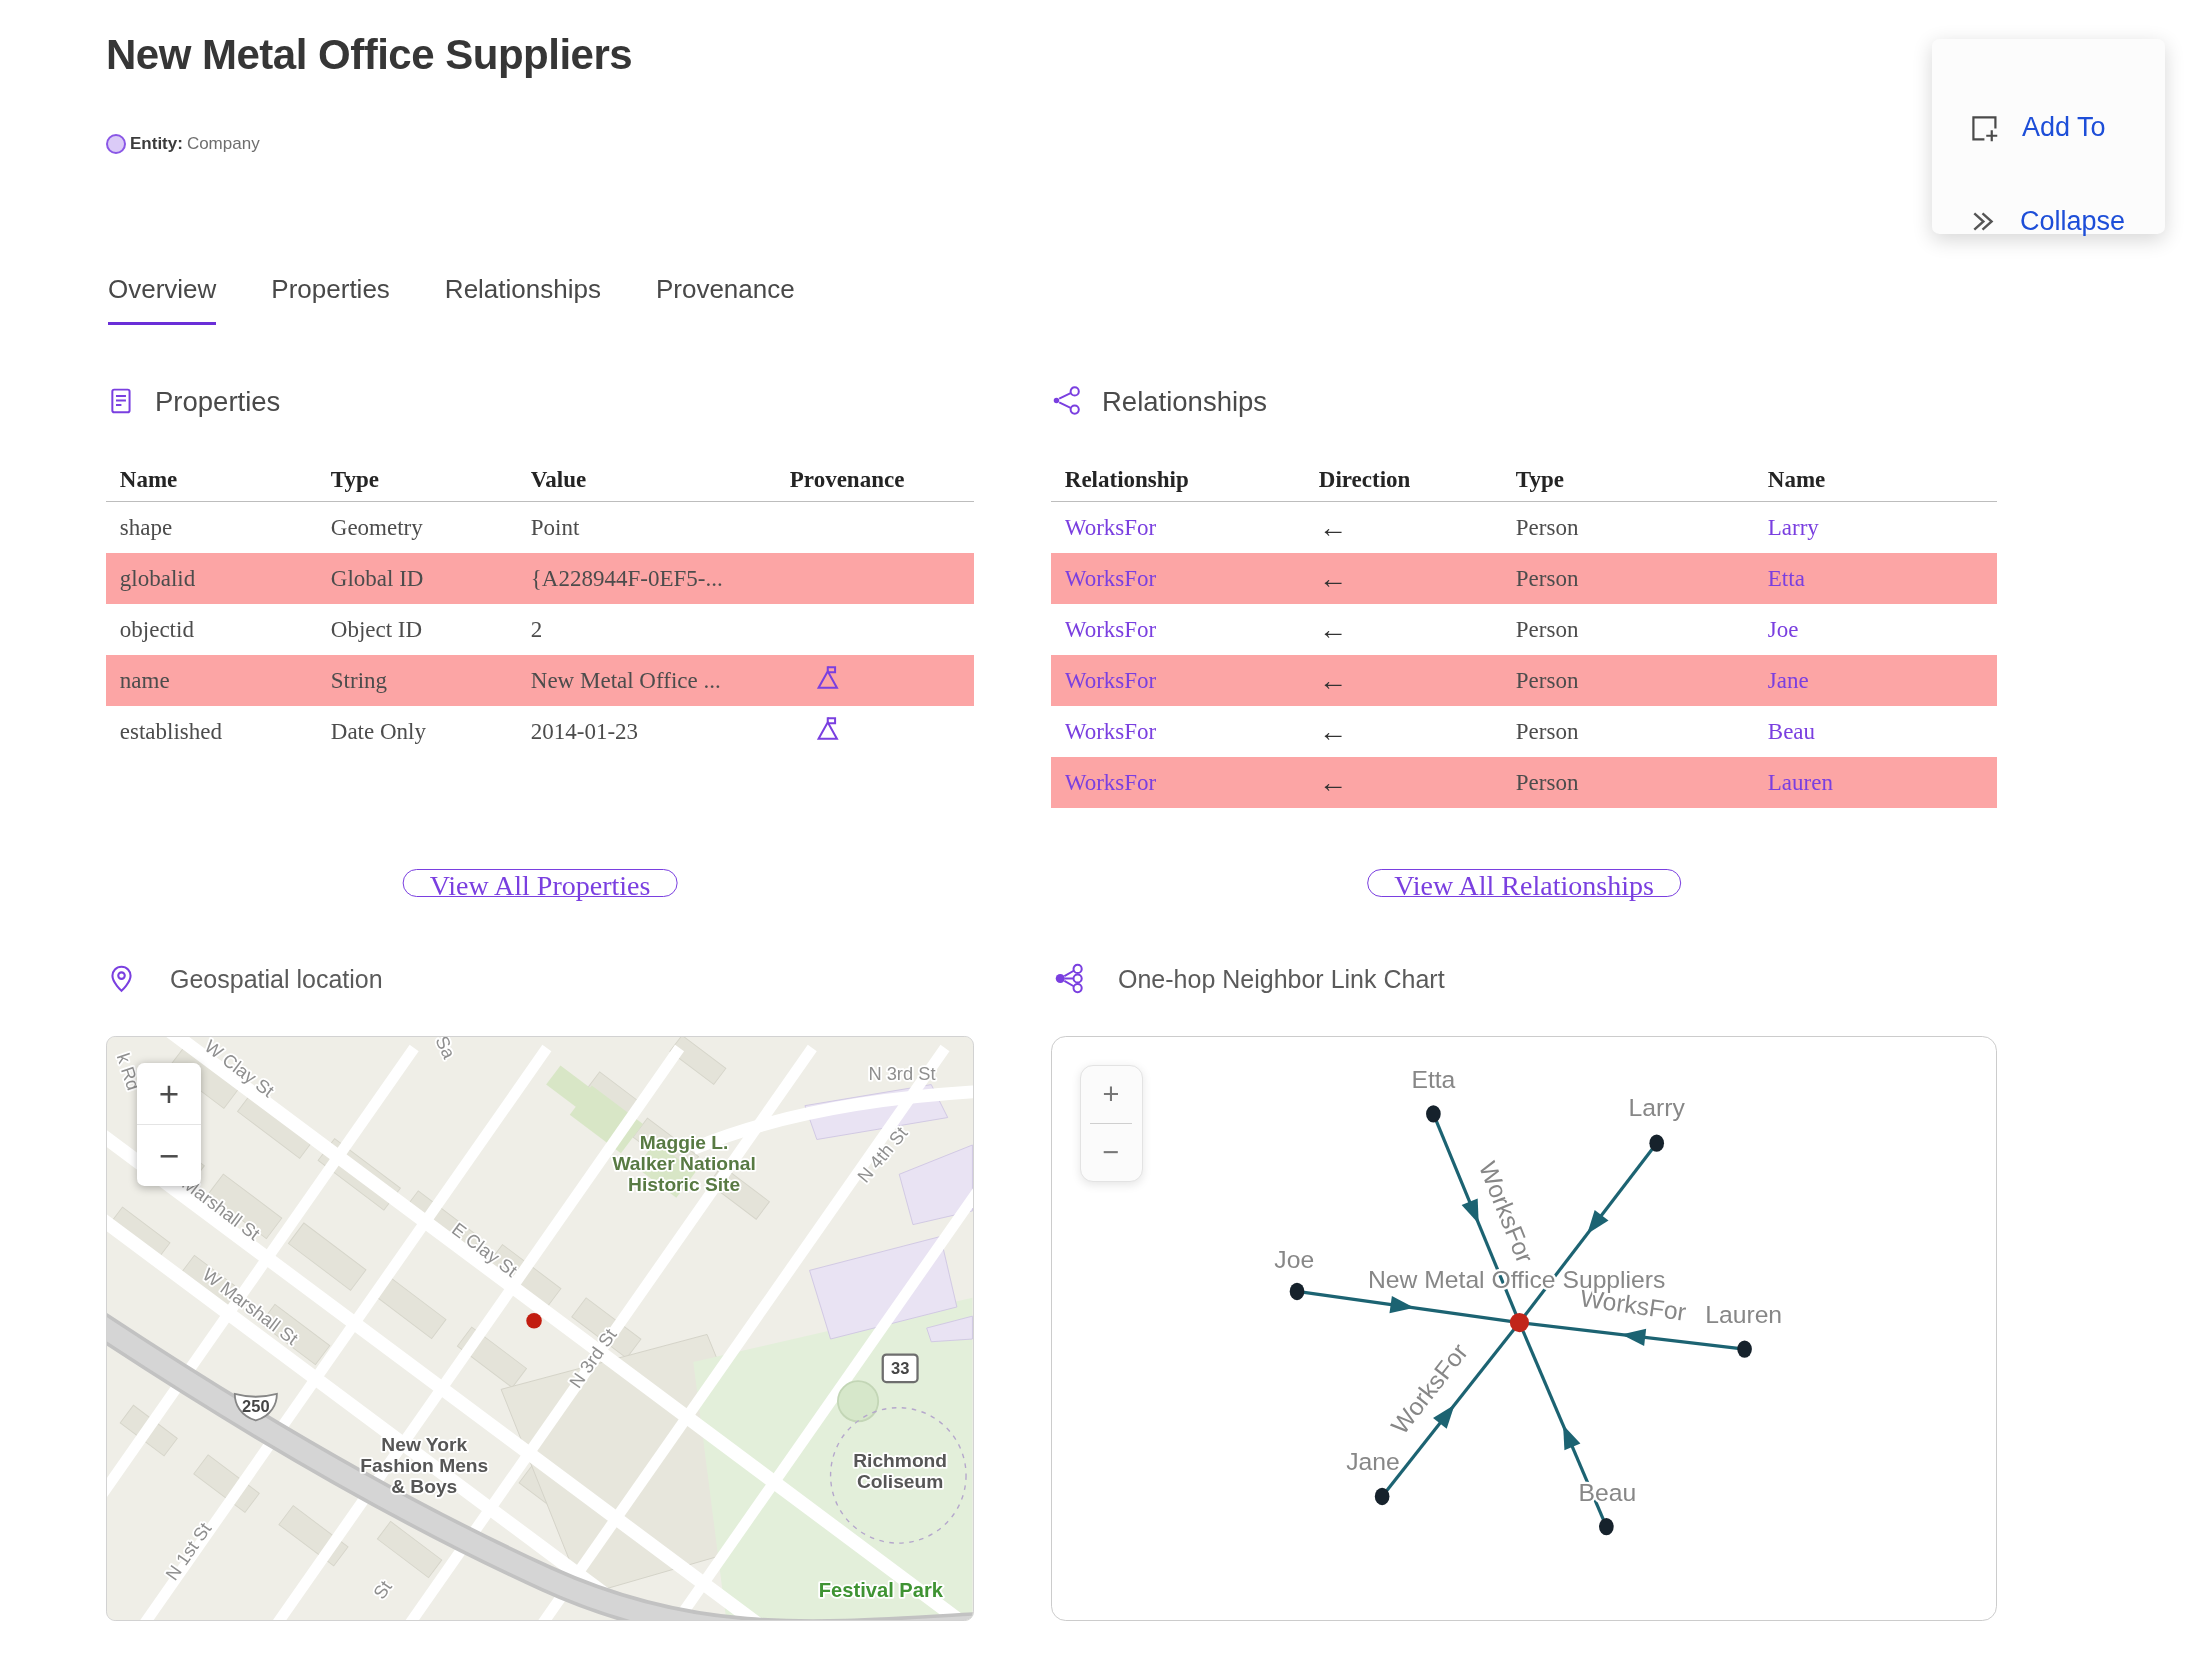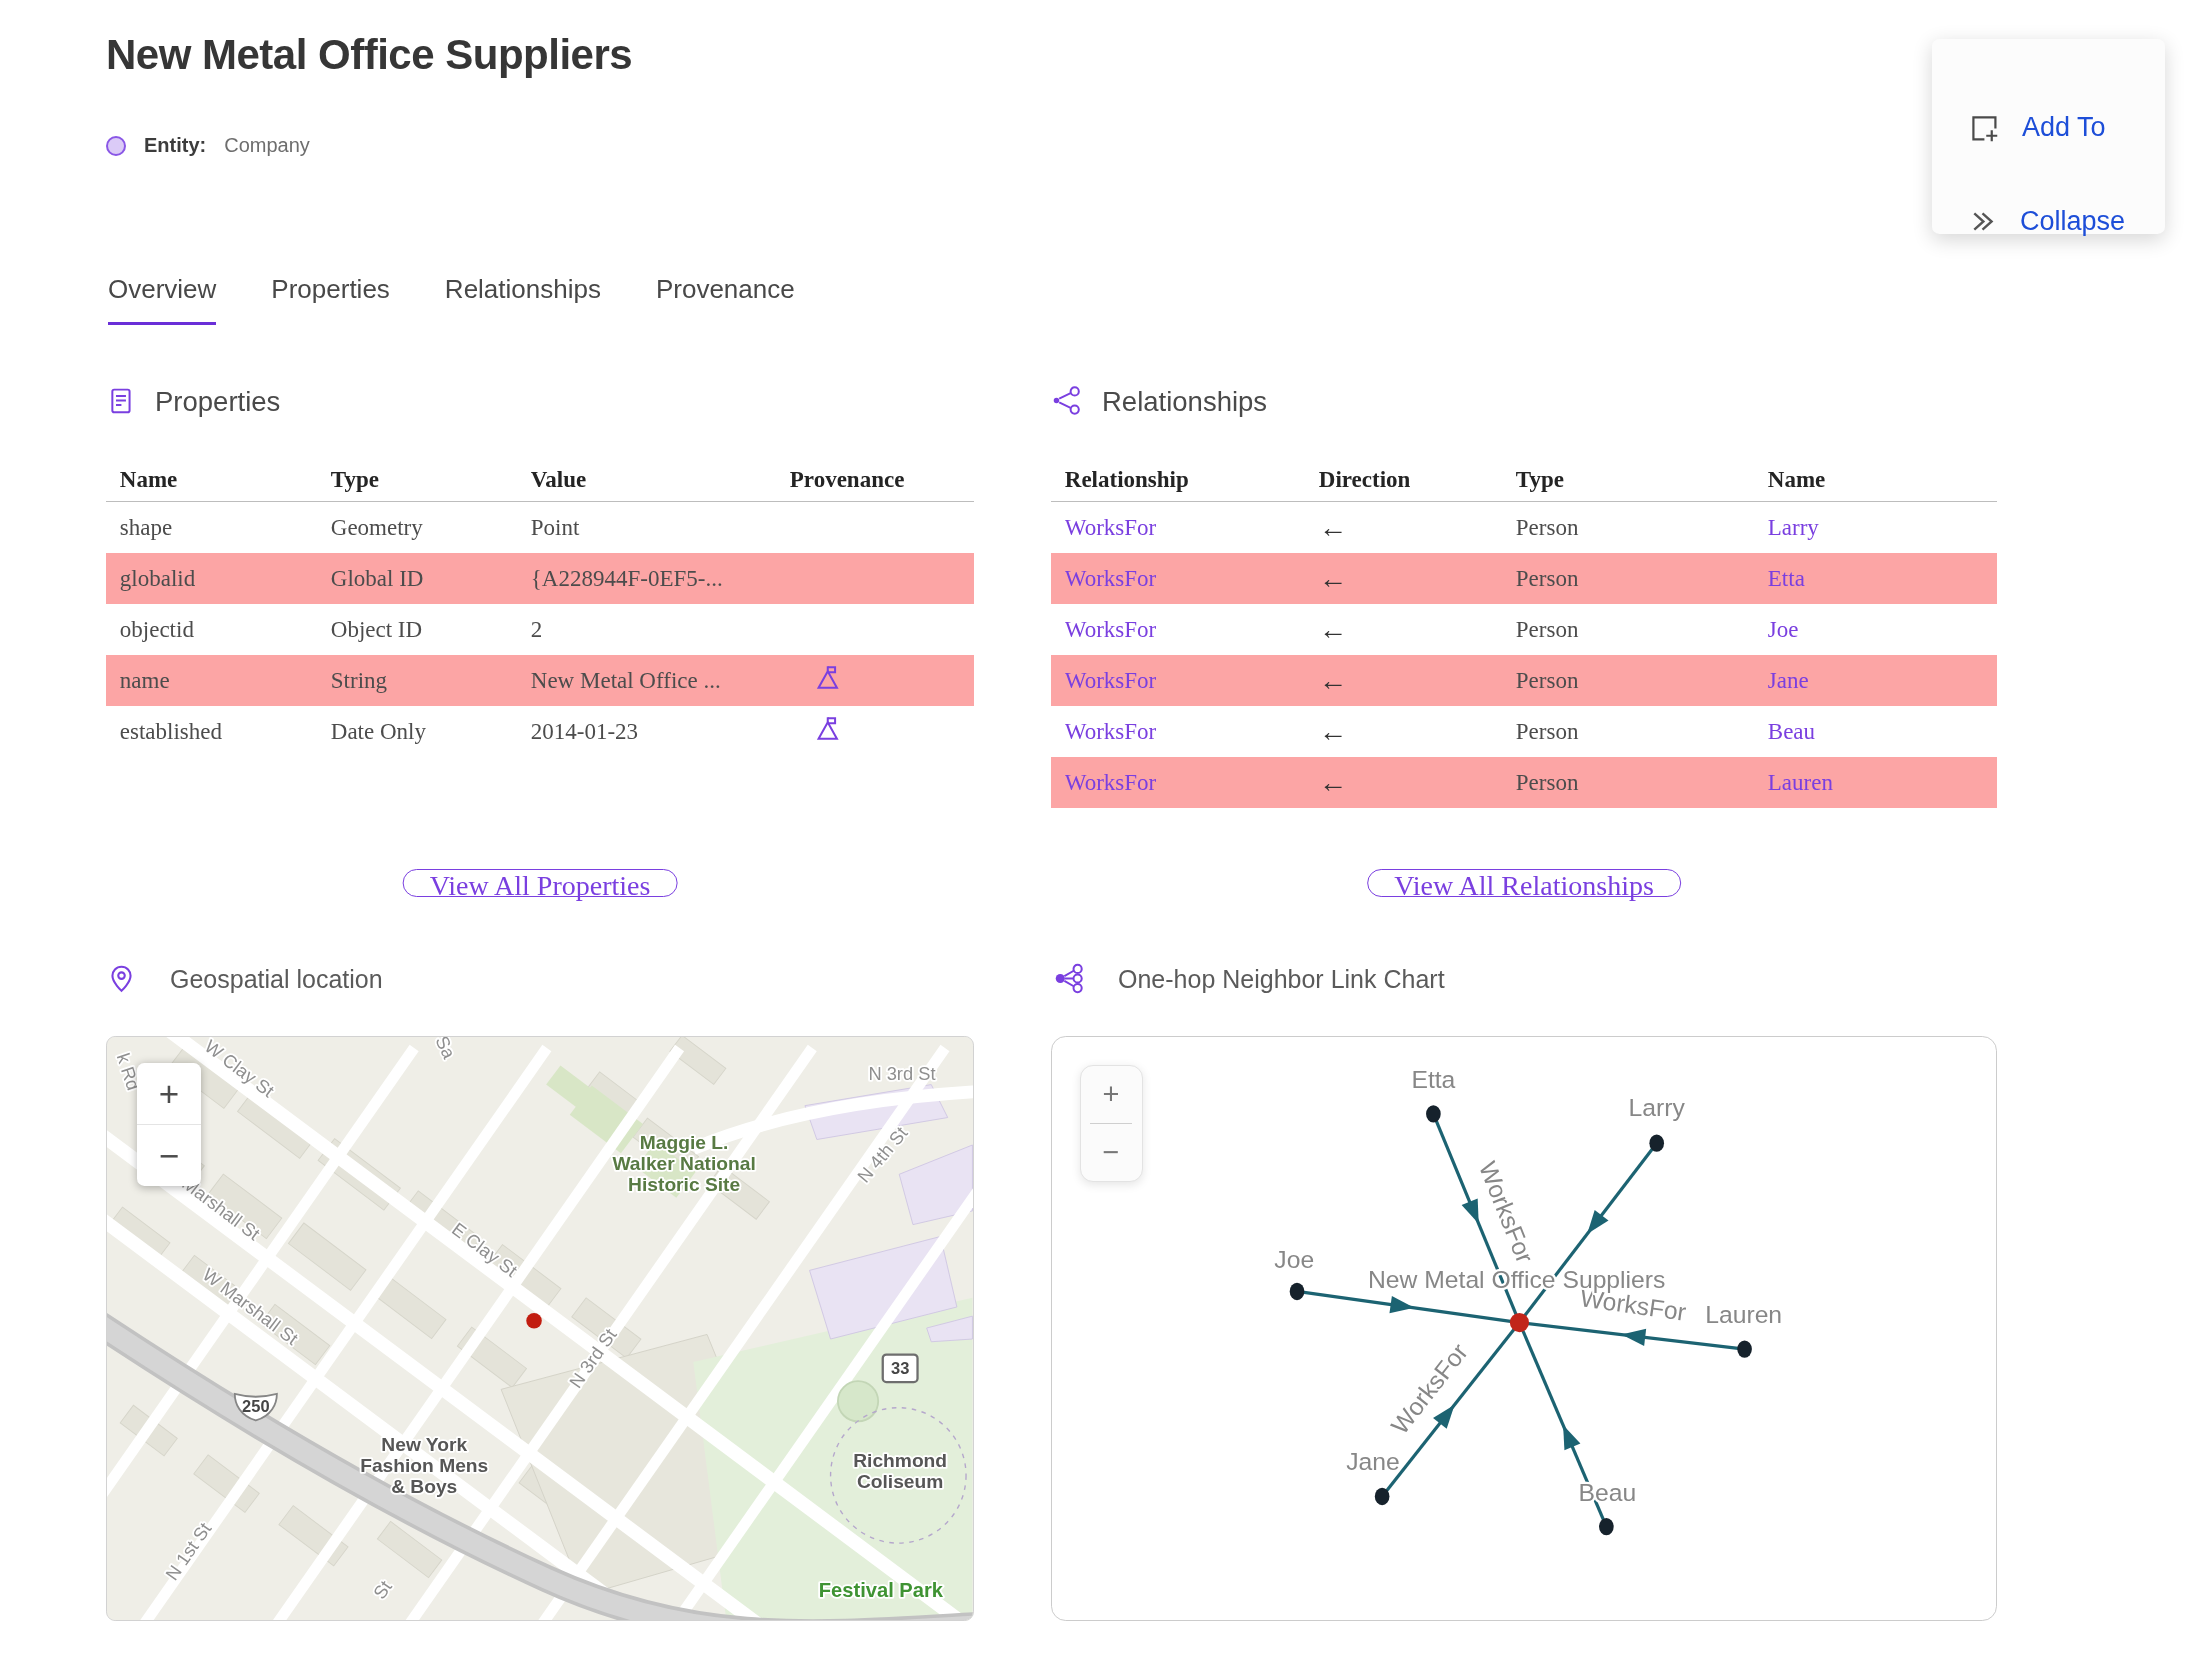--- a/index.html
+++ b/index.html
@@ -1,20 +1,20 @@
 <!DOCTYPE html>
 <html style="font-size:14.7px"><head>
 <meta charset="utf-8">
 <style>
   html,body{margin:0;padding:0;}
   body{width:2204px;height:1677px;background:#ffffff;font-family:"Liberation Sans",sans-serif;position:relative;overflow:hidden;color:#444;}
   .page{position:absolute;inset:0;}
 
   h1.title{position:absolute;left:106px;top:31px;margin:0;font-size:42px;font-weight:bold;color:#363636;letter-spacing:-0.5px;}
-  .entity-row{position:absolute;left:106px;top:134px;display:flex;align-items:center;gap:18px;font-size:20px;}
+  .entity-row{position:absolute;left:106px;top:134px;display:flex;align-items:center;gap:4px;font-size:17px;}
   .entity-dot{width:20px;height:20px;border-radius:50%;background:#dbcbf7;border:2.8px solid #8a57e6;box-sizing:border-box;}
   .entity-label{font-weight:bold;color:#3c3c3c;}
   .entity-value{color:#6e6e6e;}
 
   .quick-actions{position:absolute;left:1932px;top:39px;width:233px;height:195px;background:#fcfcfc;border-radius:7.3px;box-shadow:0 5.5px 20px rgba(0,0,0,.16);}
   .qa-item{position:absolute;left:35px;display:flex;align-items:center;gap:22px;cursor:pointer;}
   .qa-item.add{top:72px;}
   .qa-item.collapse{top:167px;}
   .qa-label{font-size:27px;color:#1d4ed8;}
   .qa-icon{display:flex;align-items:center;}

